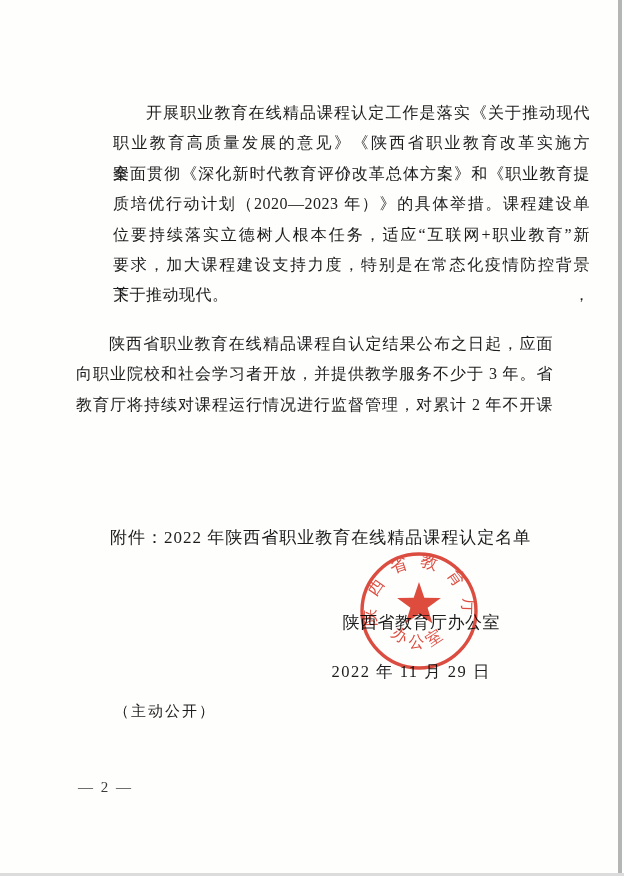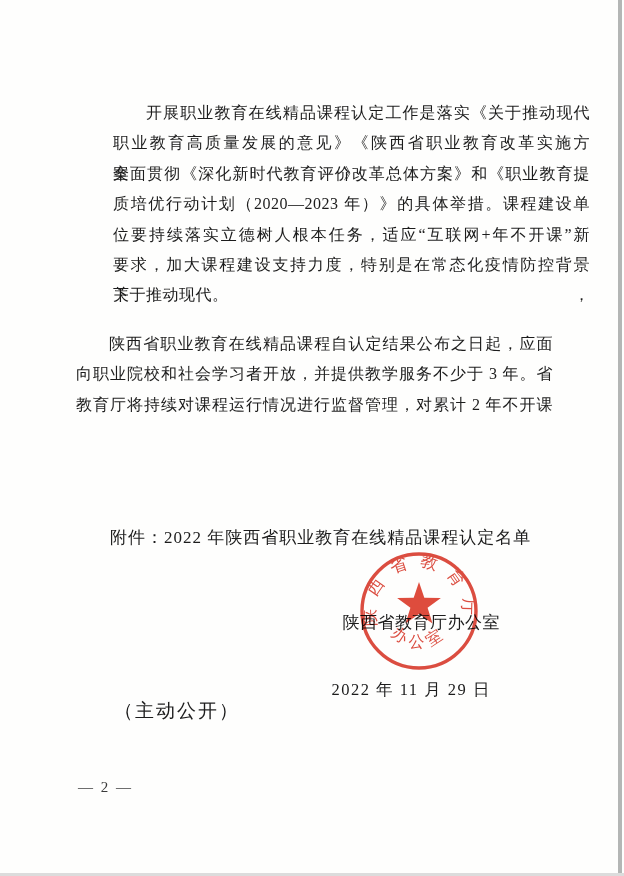--- a/index.html
+++ b/index.html
@@ -35,51 +35,51 @@
     position:absolute; left:76px; top:524px; width:500px;
     font-size:17px; line-height:28px; text-indent:34px;
     letter-spacing:1px;
   }
   .sig-org {
     position:absolute; right:124px; top:612px;
     font-size:17px; line-height:22px; letter-spacing:0.5px;
     z-index:1;
   }
   .sig-date {
-    position:absolute; right:133px; top:679px;
+    position:absolute; right:133px; top:661px;
     font-size:16.5px; line-height:22px; letter-spacing:1.5px;
     z-index:1;
   }
   .seal {
     position:absolute; left:357px; top:549px; width:124px; height:124px;
     z-index:2;
     mix-blend-mode:multiply;
     opacity:0.9;
   }
   .disclosure {
     position:absolute; left:114px; top:699px;
-    font-size:19px; line-height:24px; letter-spacing:2px;text-align:right;
+    font-size:15px; line-height:24px; letter-spacing:2px;text-align:right;
   }
   .page-number {
     position:absolute; left:78px; top:777px;
     font-size:15px; line-height:20px; letter-spacing:2px;
     color:#3a3a3a;
   }
 </style>
 </head>
 <body>
 
 <div class="page">
 
   <div class="para" style="top:98px;margin-left:37px;">
     <div class="line first">开展职业教育在线精品课程认定工作是落实《关于推动现代</div>
     <div class="line">职业教育高质量发展的意见》《陕西省职业教育改革实施方案》，</div>
     <div class="line">全面贯彻《深化新时代教育评价改革总体方案》和《职业教育提</div>
     <div class="line">质培优行动计划（2020—2023 年）》的具体举措。课程建设单</div>
-    <div class="line">位要持续落实立德树人根本任务，适应“互联网+年不开课”新</div>
+    <div class="line">位要持续落实立德树人根本任务，适应“互联网+职业教育”新</div>
     <div class="line">要求，加大课程建设支持力度，特别是在常态化疫情防控背景下，</div>
     <div class="line last">关于推动现代。</div>
   </div>
 
   <div class="para" style="top:329px;">
     <div class="line first">陕西省职业教育在线精品课程自认定结果公布之日起，应面</div>
     <div class="line">向职业院校和社会学习者开放，并提供教学服务不少于 3 年。省</div>
     <div class="line">教育厅将持续对课程运行情况进行监督管理，对累计 2 年不开课</div>
   </div>
 

